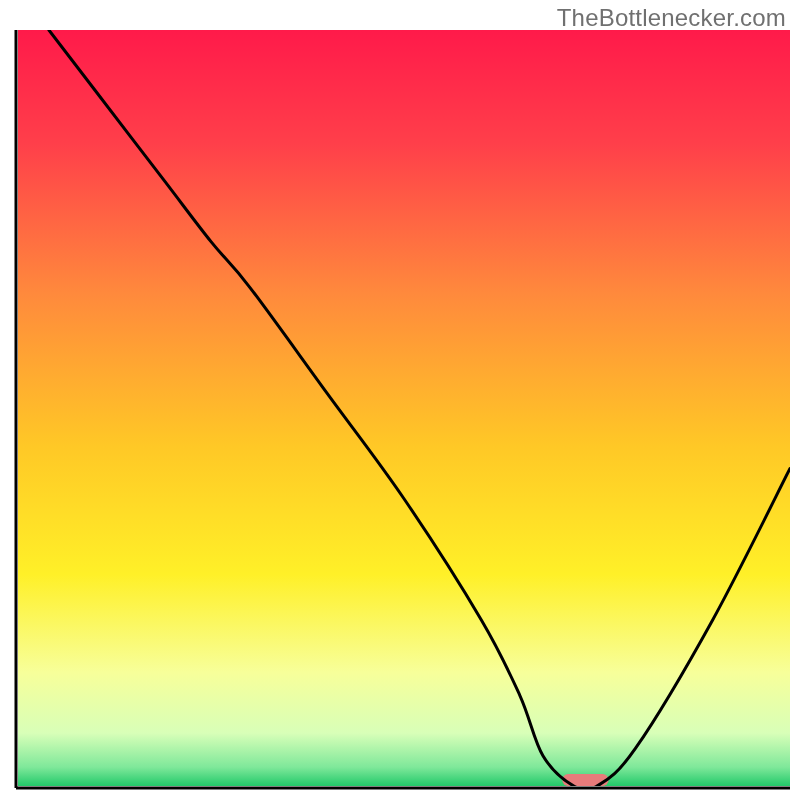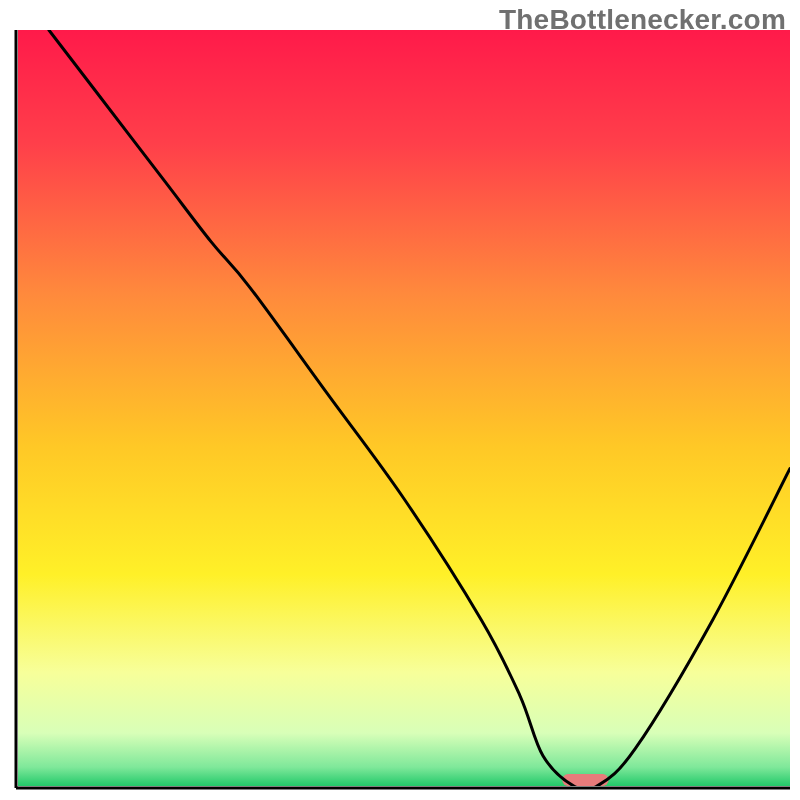--- a/index.html
+++ b/index.html
@@ -13,22 +13,22 @@
   }
   .stage {
     position: relative;
     width: 800px;
     height: 800px;
   }
   .watermark {
     position: absolute;
     top: 4px;
     right: 14px;
-    font-size: 28px;
-    font-weight: 700;
+    font-size: 24px;
+    font-weight: 400;
     color: #707070;
     letter-spacing: 0.2px;
     z-index: 5;
   }
   svg.chart {
     position: absolute;
     top: 0;
     left: 0;
     width: 800px;
     height: 800px;

